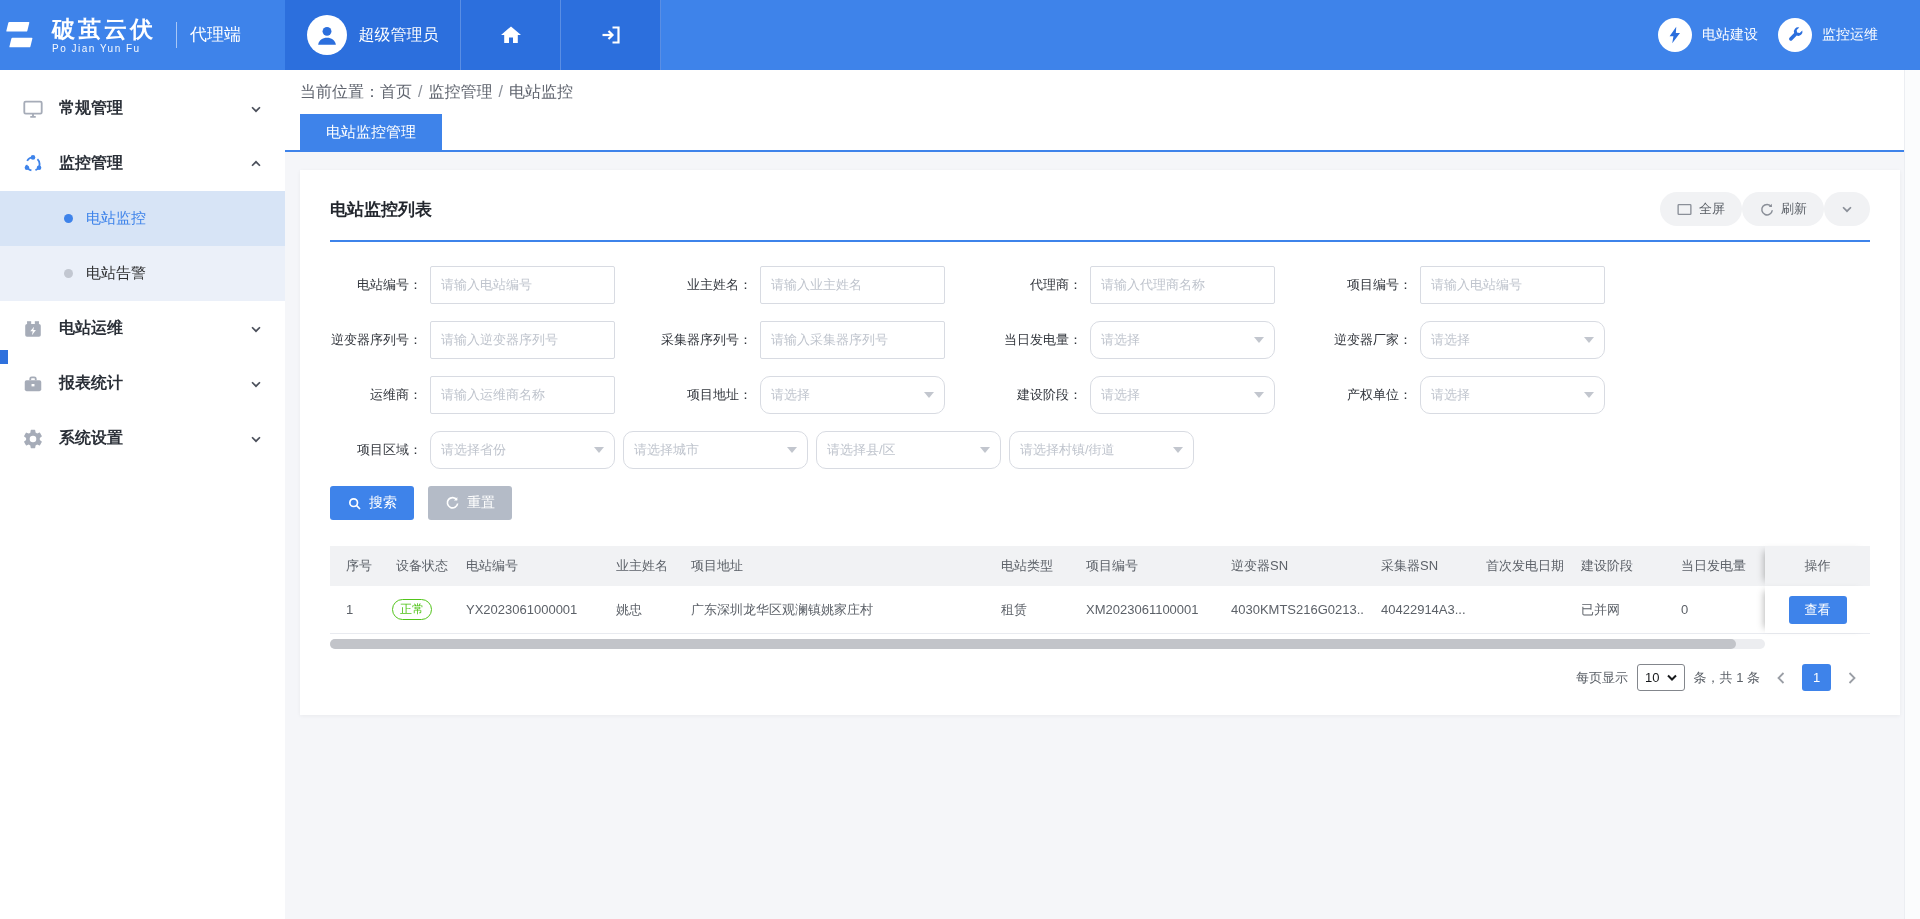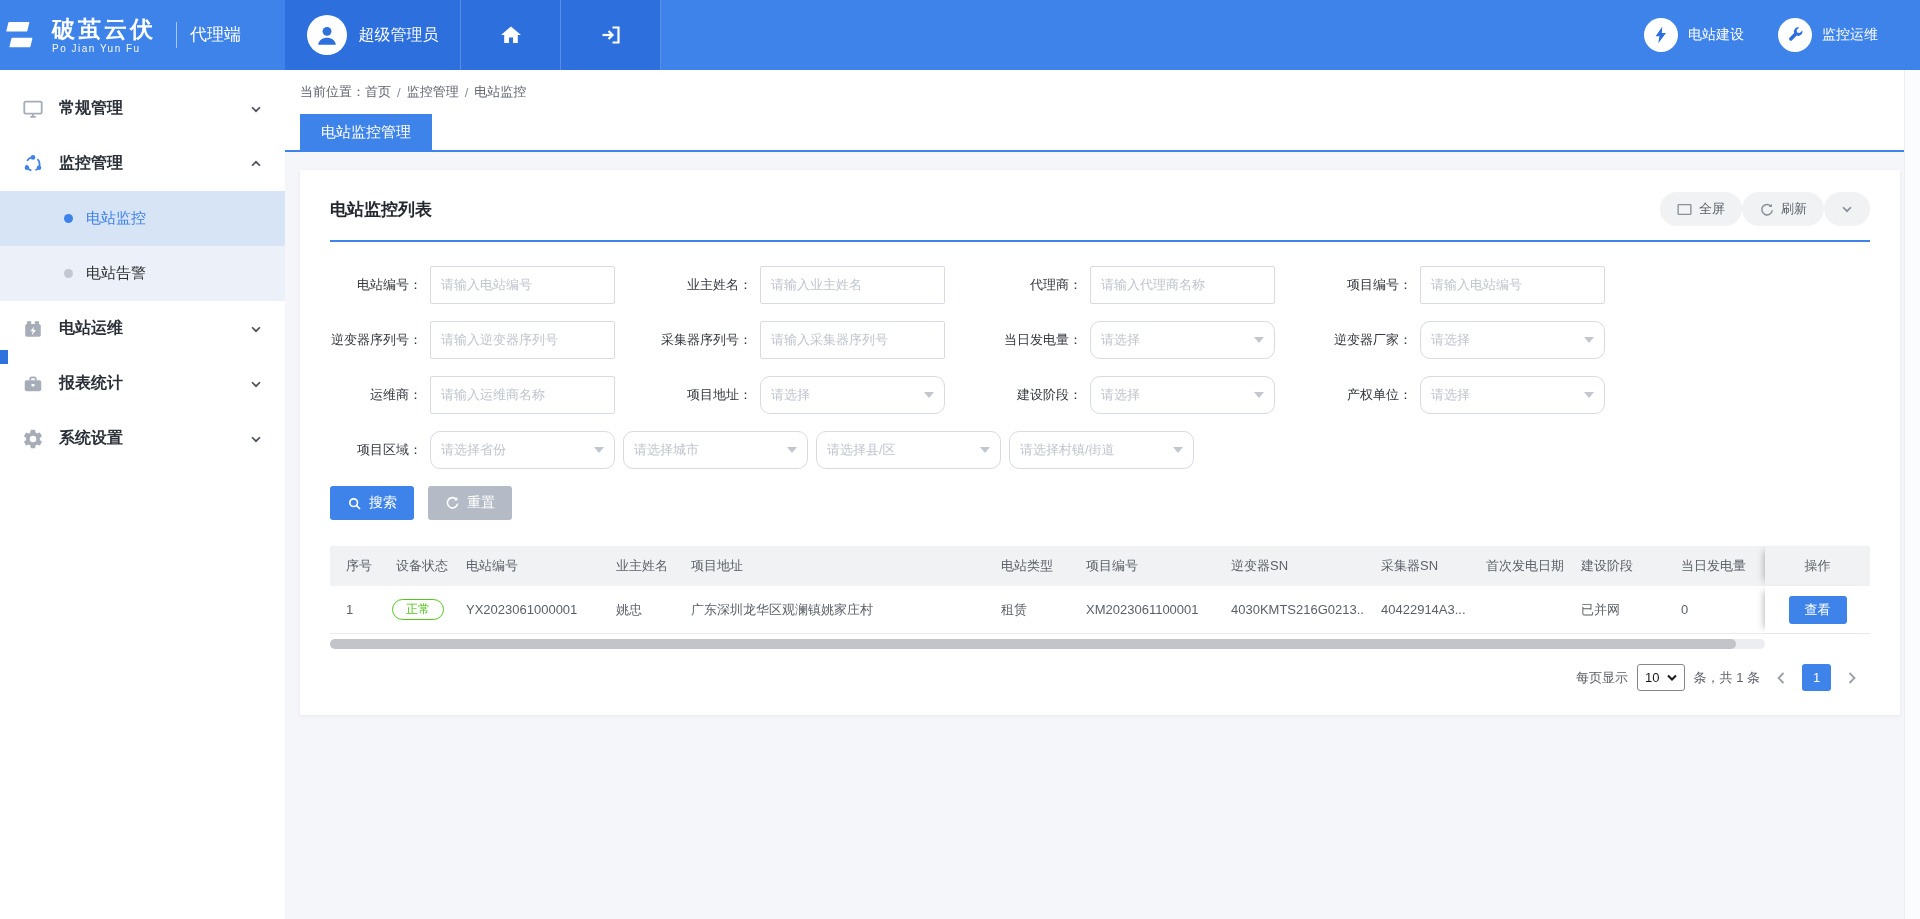--- a/index.html
+++ b/index.html
@@ -13,45 +13,45 @@
   .brand-text{margin-left:10px}
   .brand-title{font-size:23px;font-weight:bold;letter-spacing:3px;line-height:27px;white-space:nowrap}
   .brand-sub{font-size:10px;letter-spacing:1.5px;opacity:.95;white-space:nowrap}
   .portal{margin-left:20px;padding-left:13px;border-left:1px solid rgba(255,255,255,.55);font-size:17px;line-height:26px;align-self:center;white-space:nowrap}
   .user-block{display:flex;background:#2c6fdd}
   .ucell{display:flex;align-items:center;justify-content:center;border-right:1px solid rgba(255,255,255,.22);cursor:pointer}
   .ucell.profile{width:176px;gap:12px}
   .ucell.icon-cell{width:100px}
   .avatar{width:40px;height:40px;border-radius:50%;background:#fff;display:flex;align-items:center;justify-content:center}
   .uname{font-size:16px;white-space:nowrap}
-  .top-right{margin-left:auto;display:flex;align-items:center;gap:34px;padding-right:42px}
+  .top-right{margin-left:auto;display:flex;align-items:center;gap:20px;padding-right:42px}
   .quick{display:flex;align-items:center;gap:10px;font-size:14px;cursor:pointer;white-space:nowrap}
   .qicon{width:34px;height:34px;border-radius:50%;background:#fff;display:flex;align-items:center;justify-content:center}
 
   
   .sidebar{position:absolute;top:70px;left:0;width:285px;bottom:0;background:#fff;padding-top:11px;z-index:5}
   .snav-item{height:55px;display:flex;align-items:center;padding:0 22px;cursor:pointer}
   .snav-icon{width:22px;height:22px;margin-right:15px;flex:none}
   .snav-label{font-size:16px;font-weight:bold;color:#2b3038}
   .snav-chev{margin-left:auto}
   .sub{height:55px;display:flex;align-items:center;padding-left:64px;font-size:15px;cursor:pointer}
   .sub .dot{width:9px;height:9px;border-radius:50%;margin-right:13px;flex:none}
   .sub.active{background:#d7e4f6;color:#3e83ea}
   .sub.active .dot{background:#3e83ea}
   .sub.idle{background:#ebf0f9;color:#303133}
   .sub.idle .dot{background:#c2c7d1}
   .side-marker{position:absolute;left:0;top:280px;width:8px;height:14px;background:#2f71dd}
 
   
   .main{position:absolute;left:285px;top:70px;right:0;bottom:0;background:#f5f6f9;overflow:hidden}
   .vstrip{position:absolute;right:0;top:0;width:16px;bottom:0;background:#fbfcfd;border-left:1px solid #eceef2}
-  .crumb-bar{height:44px;background:#fff;display:flex;align-items:center;padding-left:15px;font-size:13px;color:#5f646e}
+  .crumb-bar{height:44px;background:#fff;display:flex;align-items:center;padding-left:15px;font-size:16px;color:#5f646e}
   .crumb-bar .sep{margin:0 6px;color:#8a8f98}
   .tabs{background:#fff;border-bottom:2px solid #3e83ea;display:flex;padding-left:15px}
-  .tab{width:132px;height:36px;background:#3e83ea;color:#fff;font-size:15px;display:flex;align-items:center;justify-content:center;cursor:pointer}
+  .tab{width:142px;height:36px;background:#3e83ea;color:#fff;font-size:15px;display:flex;align-items:center;justify-content:center;cursor:pointer}
 
   .card{margin:18px 20px 0 15px;background:#fff;padding:22px 30px 24px 30px;box-shadow:0 1px 4px rgba(0,0,0,.05)}
   .card-head{display:flex;align-items:center;justify-content:space-between;padding-bottom:14px;border-bottom:2px solid #3e83ea}
   .card-title{font-size:17px;font-weight:bold;color:#23272e}
   .tools{display:flex;gap:0}
   .tool-btn{height:34px;border-radius:17px;background:#f1f2f4;border:none;display:inline-flex;align-items:center;gap:7px;padding:0 17px;font-size:13px;color:#5a5f66;cursor:pointer;font-family:inherit}
   .tool-btn.sq{width:46px;justify-content:center;padding:0}
 
   
   .filters{padding-top:24px}
@@ -73,21 +73,21 @@
   
   .tbl{font-size:13px;color:#5c6168}
   .thead{display:flex;height:40px;align-items:center;background:#f1f2f4}
   .trow{display:flex;height:48px;align-items:center;background:#fff;border-bottom:1px solid #e9ebf0}
   .cell{padding-left:16px;flex:none;white-space:nowrap;overflow:hidden}
   .c1{width:50px}.c2{width:70px}.c3{width:150px}.c4{width:75px}.c5{width:310px}.c6{width:85px}
   .c7{width:145px}.c8{width:150px}.c9{width:105px}.c10{width:95px}.c11{width:100px}.c12{width:100px}
   .cfix{width:105px;align-self:stretch;display:flex;align-items:center;justify-content:center;padding:0;box-shadow:-6px 0 7px -5px rgba(0,0,0,.28)}
   .thead .cfix{background:#f1f2f4}
   .trow .cfix{background:#fff}
-  .badge{display:inline-block;border:1px solid #52c41a;color:#52c41a;font-size:12px;border-radius:11px;padding:2px 13px;line-height:15px;background:#fff}
+  .badge{display:inline-block;border:1px solid #52c41a;color:#52c41a;font-size:12px;border-radius:11px;padding:2px 7px;line-height:15px;background:#fff}
   .view-btn{width:58px;height:28px;background:#3e83ea;color:#fff;border:none;border-radius:3px;font-size:13px;cursor:pointer;font-family:inherit}
 
   .hscroll{margin-top:5px;width:1435px;height:10px;background:#ecedf0;border-radius:5px;position:relative}
   .hthumb{position:absolute;left:0;top:0;height:10px;width:1406px;background:#c2c4c9;border-radius:5px;cursor:pointer}
 
   
   .pager{display:flex;align-items:center;justify-content:flex-end;gap:9px;margin-top:15px;font-size:13px;color:#5c6168;padding-right:6px}
   .psel{height:27px;border:1px solid #83868c;border-radius:3px;display:flex;align-items:center;gap:7px;padding:0 7px;background:#fff;cursor:pointer;color:#17191c}
   .pchev{width:24px;height:24px;display:flex;align-items:center;justify-content:center;cursor:pointer;background:none;border:none}
   .ppage{width:29px;height:27px;background:#3e83ea;border-radius:3px;color:#fff;display:flex;align-items:center;justify-content:center;cursor:pointer;font-size:13px}

